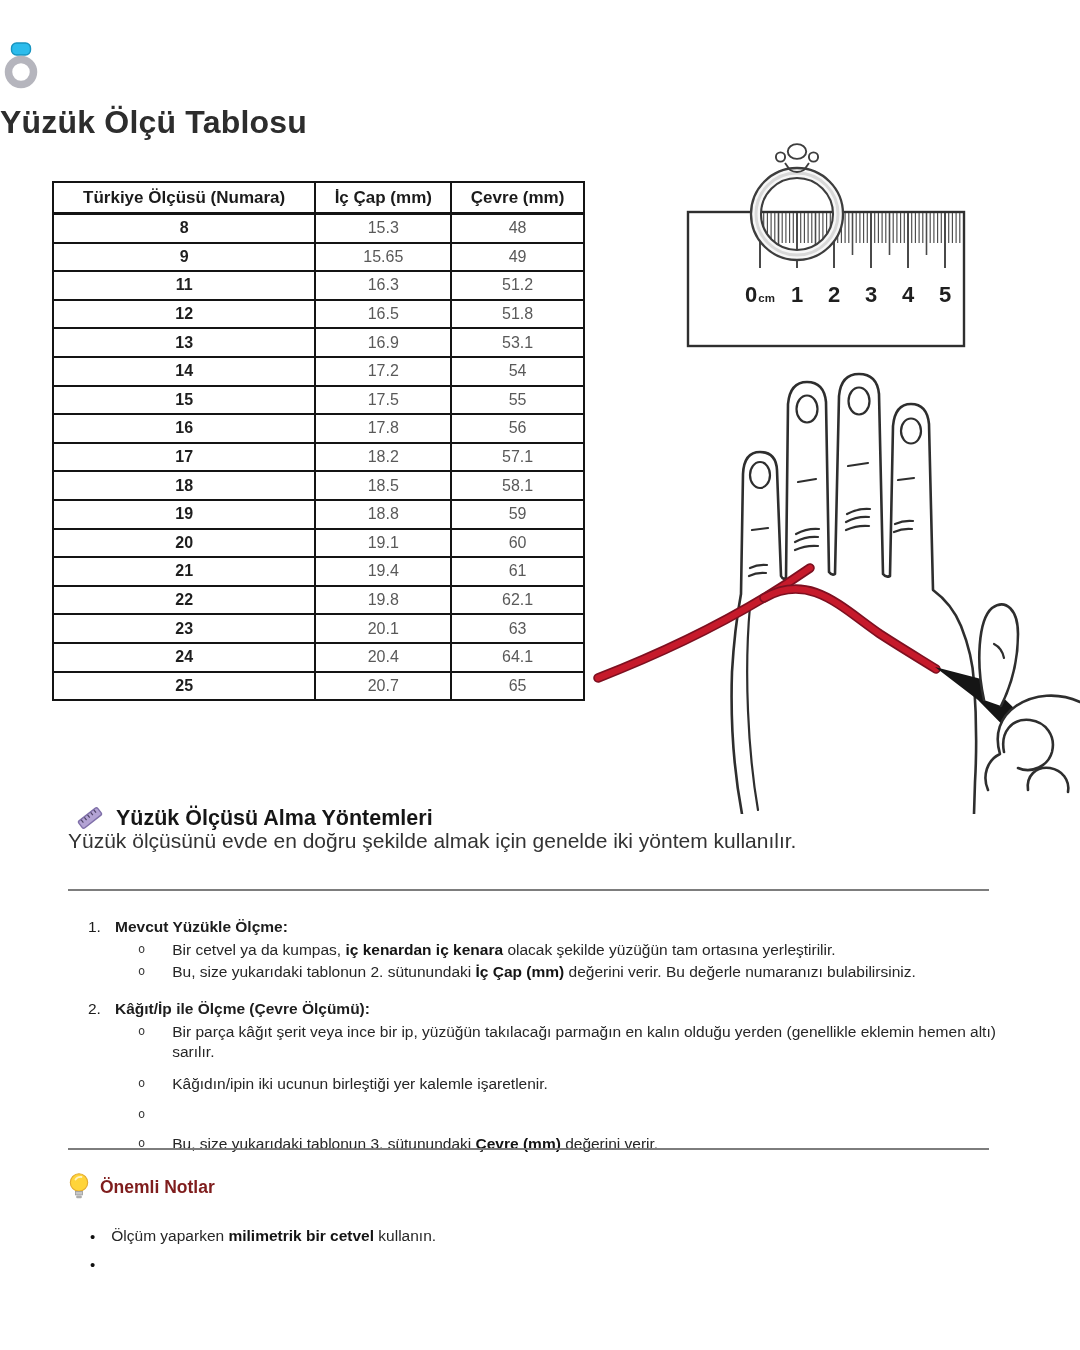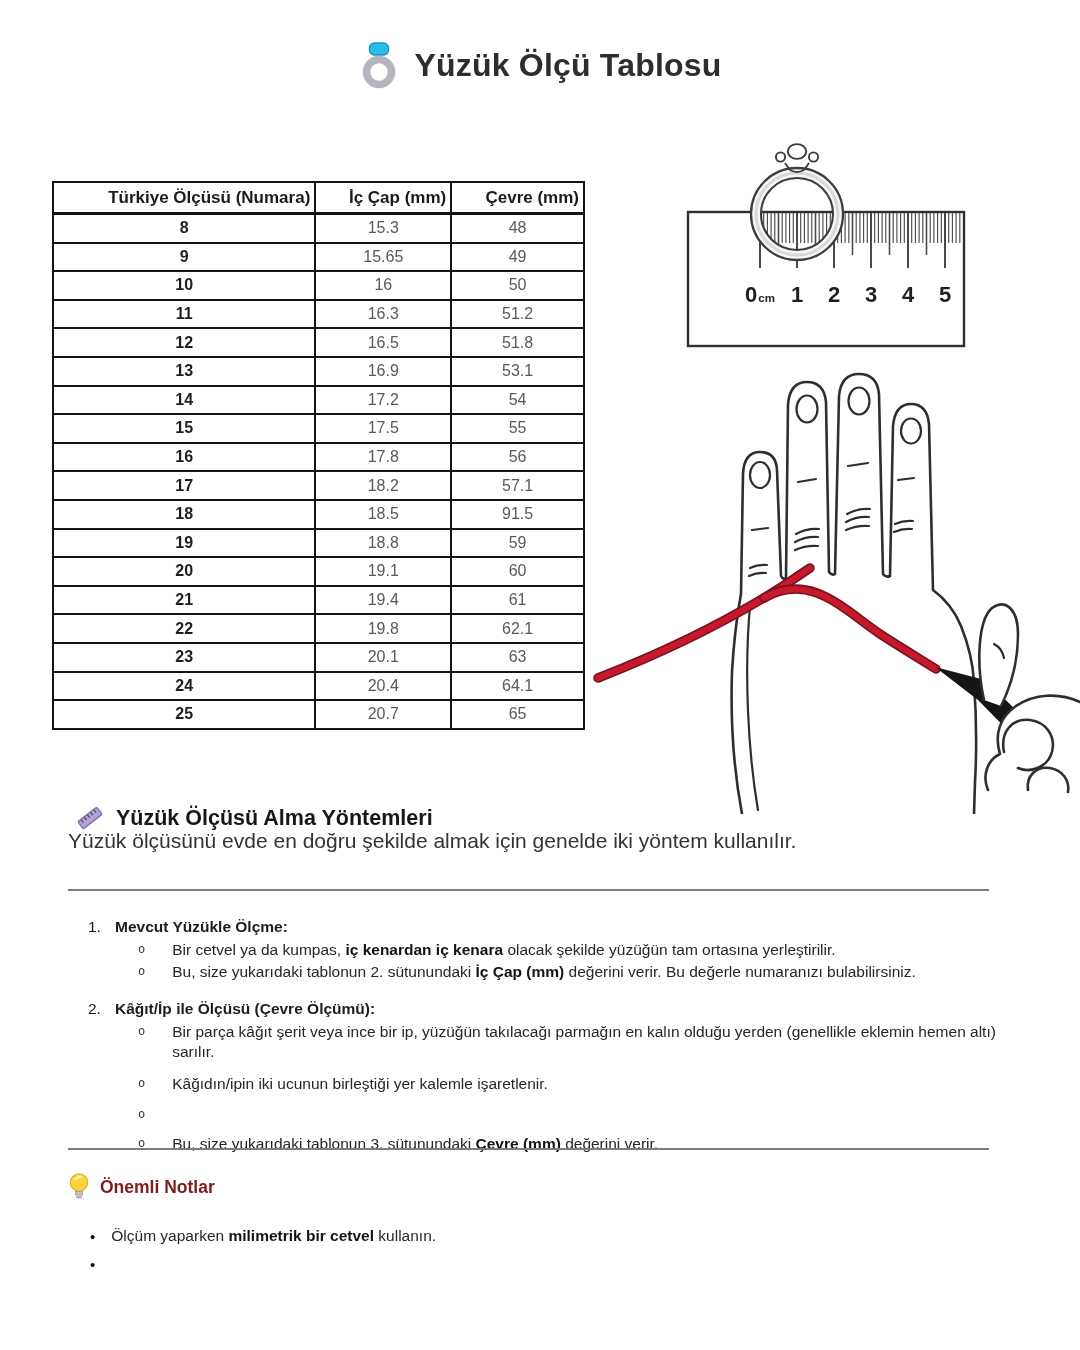--- a/index.html
+++ b/index.html
@@ -3,28 +3,28 @@
 <meta charset="utf-8">
 <style>
   html,body { margin:0; padding:0; background:#ffffff; }
   #page {
     position:relative; width:1080px; height:1350px; background:#fff;
     font-family:"Liberation Sans", sans-serif; color:#262626; overflow:hidden;
   }
 
   
   .title-block { position:absolute; top:40px; left:0; width:100%;
-    display:flex; justify-content:center; align-items:center; gap:14px; }
+    display:flex; justify-content:center; align-items:flex-start; gap:14px;flex-direction:column; }
   .page-title { font-size:32px; font-weight:bold; color:#2d2d2d; letter-spacing:.2px; }
 
   
   .size-table { position:absolute; left:52px; top:181px; width:533px;
     border-collapse:collapse; table-layout:fixed; background:#fff; }
   .size-table th, .size-table td { border:2px solid #141414; text-align:center; padding:1px 4px; }
-  .size-table th { font-size:17px; font-weight:bold; color:#1b1b1b; height:27px; border-bottom:3px solid #141414;text-align:right; }
+  .size-table th { font-size:17px; font-weight:bold; color:#1b1b1b; height:27px; border-bottom:3px solid #141414; }
   .size-table td { font-size:16px; height:24.6px; }
   .size-table td.c0 { font-weight:bold; color:#1e1e1e; }
   .size-table td.c1, .size-table td.c2 { color:#595959; }
 
   
   .ruler-figure { position:absolute; left:676px; top:130px; width:300px; height:225px; }
   .hand-figure  { position:absolute; left:580px; top:362px; width:500px; height:452px; }
   .ruler-num  { font-family:"Liberation Sans", sans-serif; font-size:22px; font-weight:bold; fill:#1f1f1f; }
   .ruler-unit { font-size:11.5px; font-weight:bold; }
   .hand-fill { fill:#ffffff; stroke:none; }
@@ -93,25 +93,20 @@
           <td class="c0">8</td>
           <td class="c1">15.3</td>
           <td class="c2">48</td>
         </tr>
         <tr>
           <td class="c0">9</td>
           <td class="c1">15.65</td>
           <td class="c2">49</td>
         </tr>
         <tr>
-          <td class="c0">10</td>
-          <td class="c1">16</td>
-          <td class="c2">50</td>
-        </tr>
-        <tr>
           <td class="c0">11</td>
           <td class="c1">16.3</td>
           <td class="c2">51.2</td>
         </tr>
         <tr>
           <td class="c0">12</td>
           <td class="c1">16.5</td>
           <td class="c2">51.8</td>
         </tr>
         <tr>
@@ -135,21 +130,21 @@
           <td class="c2">56</td>
         </tr>
         <tr>
           <td class="c0">17</td>
           <td class="c1">18.2</td>
           <td class="c2">57.1</td>
         </tr>
         <tr>
           <td class="c0">18</td>
           <td class="c1">18.5</td>
-          <td class="c2">91.5</td>
+          <td class="c2">58.1</td>
         </tr>
         <tr>
           <td class="c0">19</td>
           <td class="c1">18.8</td>
           <td class="c2">59</td>
         </tr>
         <tr>
           <td class="c0">20</td>
           <td class="c1">19.1</td>
           <td class="c2">60</td>
@@ -348,21 +343,21 @@
           </li>
           <li>
             <span class="marker">o</span>
             <span><span>Bu, size yukarıdaki tablonun 2. sütunundaki </span><b>İç Çap (mm)</b><span> değerini verir. Bu değerle numaranızı bulabilirsiniz.</span></span>
           </li>
         </ul>
     </div>
     <div class="method-item">
       <div class="item-head">
         <span class="item-number">2.</span>
-        <span class="item-title">Kâğıt/İp ile Ölçüsü (Çevre Ölçümü):</span>
+        <span class="item-title">Kâğıt/İp ile Ölçme (Çevre Ölçümü):</span>
       </div>
       <ul class="bullets loose">
           <li>
             <span class="marker">o</span>
             <span><span>Bir parça kâğıt şerit veya ince bir ip, yüzüğün takılacağı parmağın en kalın olduğu yerden (genellikle eklemin hemen altı) sarılır.</span></span>
           </li>
           <li>
             <span class="marker">o</span>
             <span><span>Kâğıdın/ipin iki ucunun birleştiği yer kalemle işaretlenir.</span></span>
           </li>

